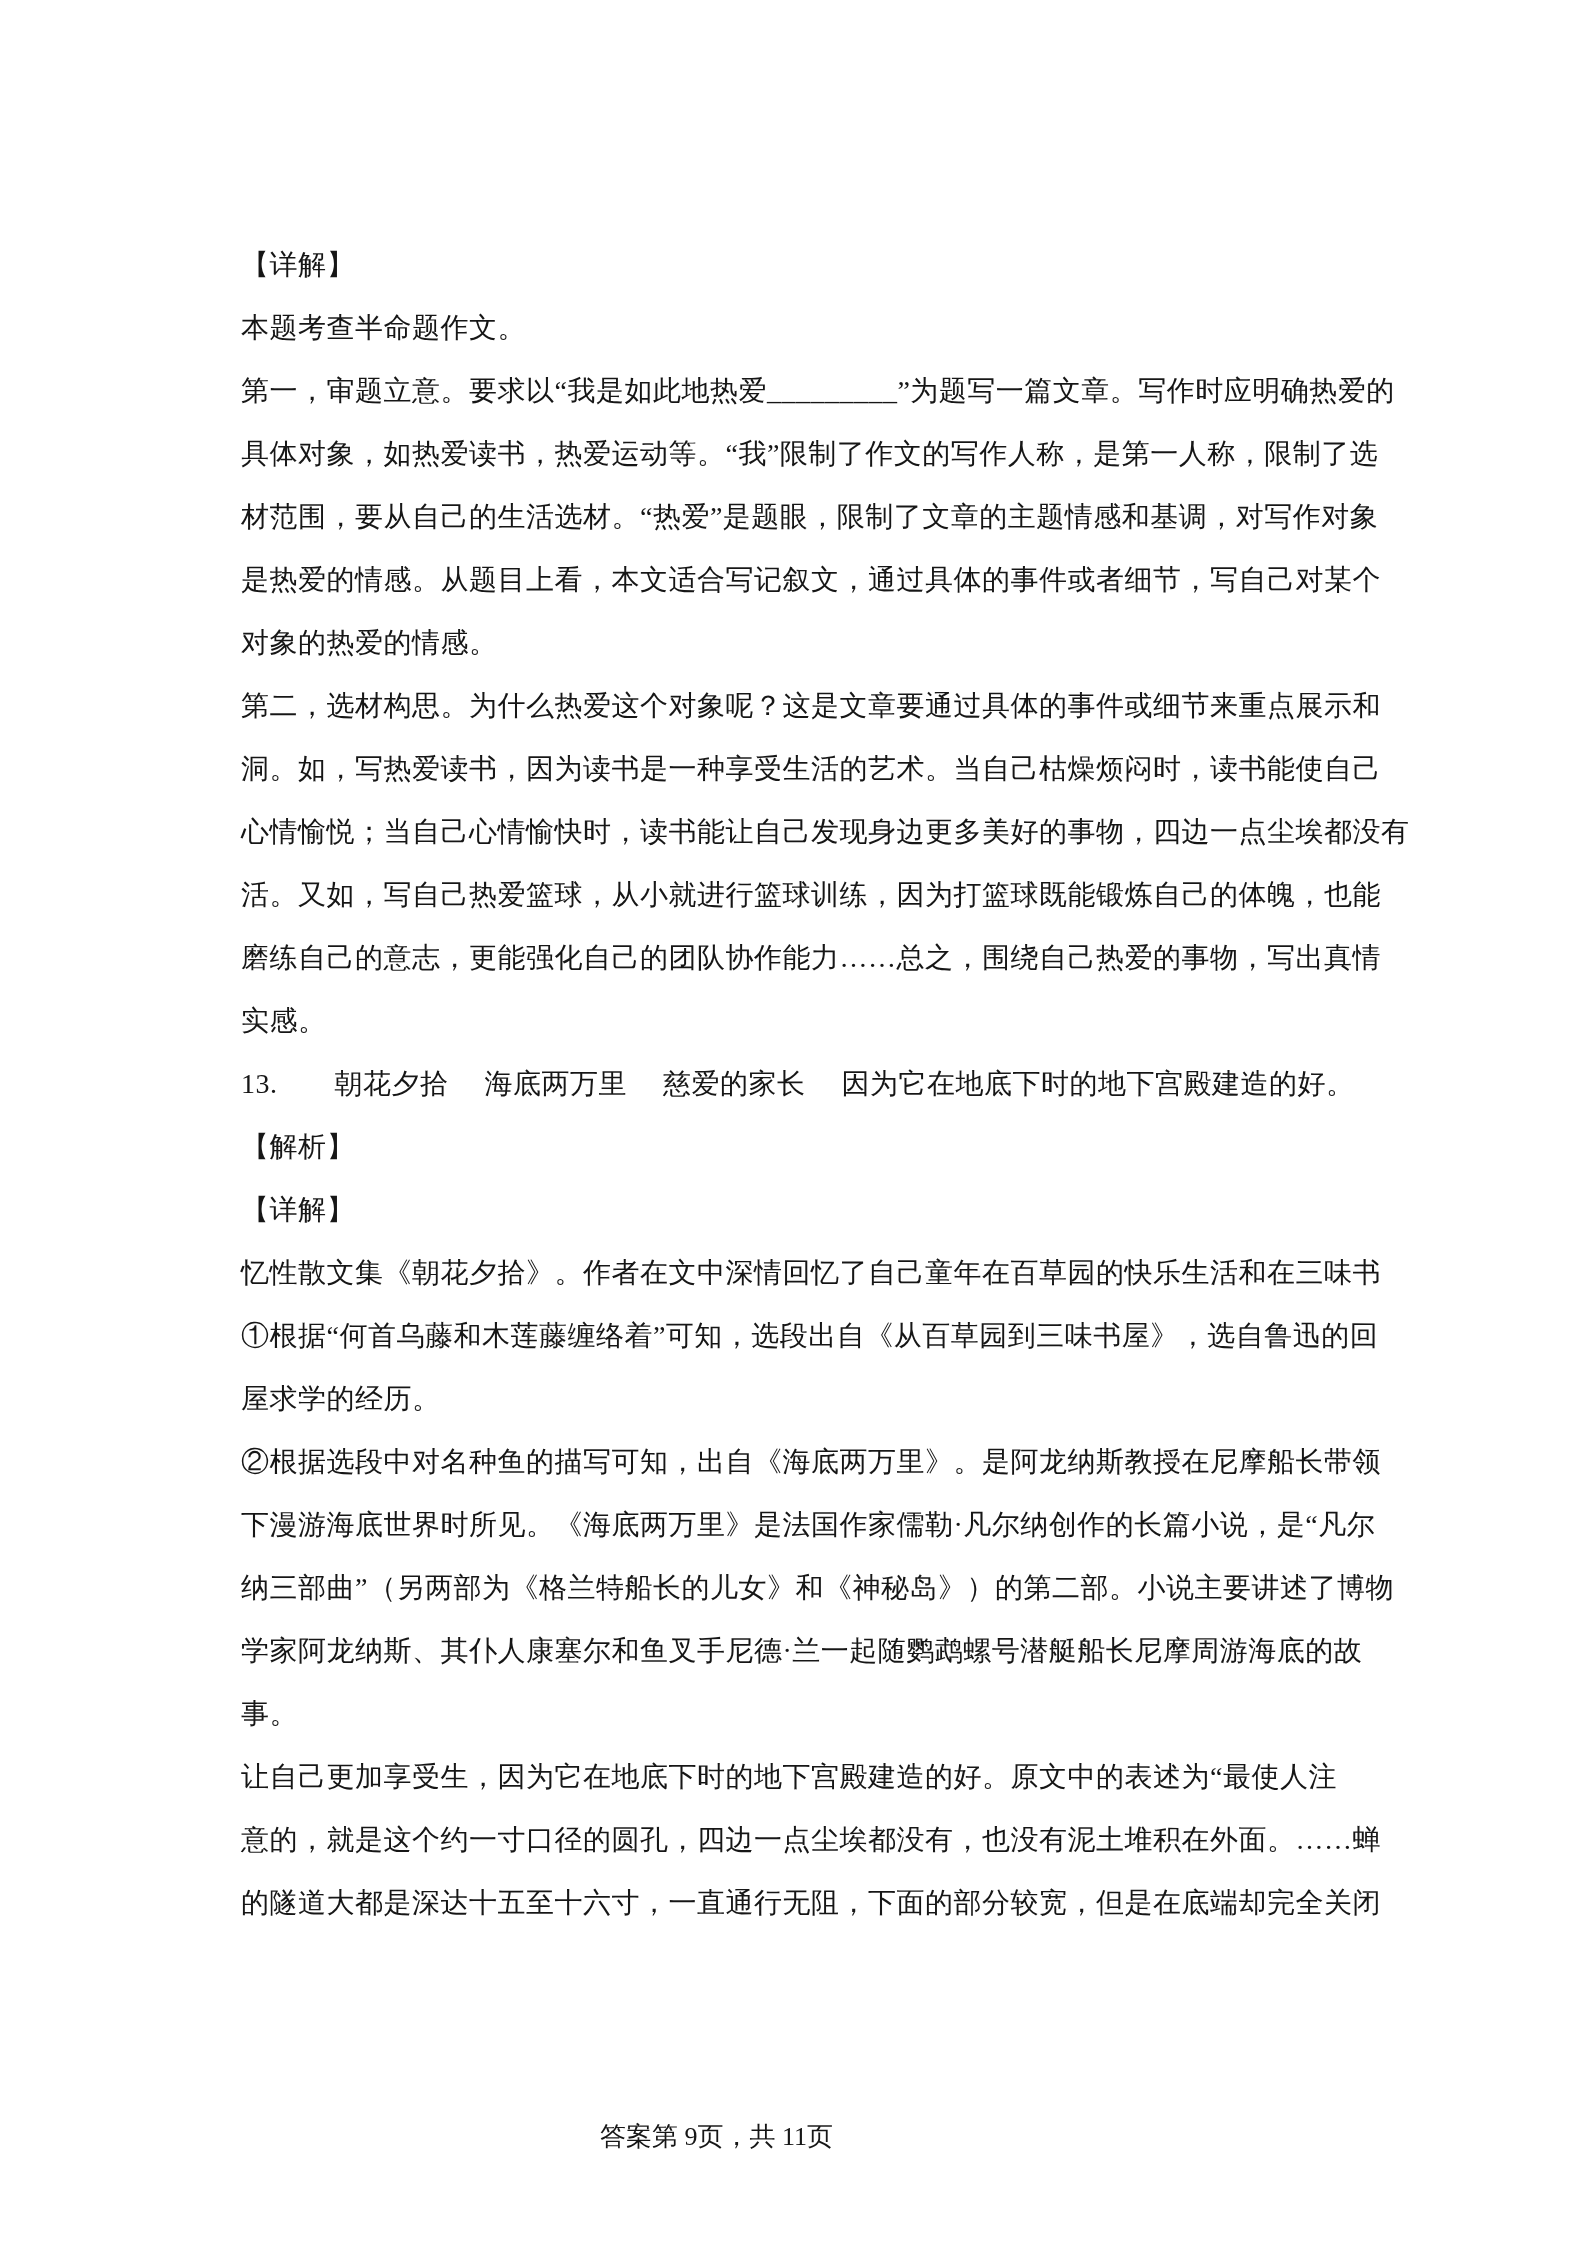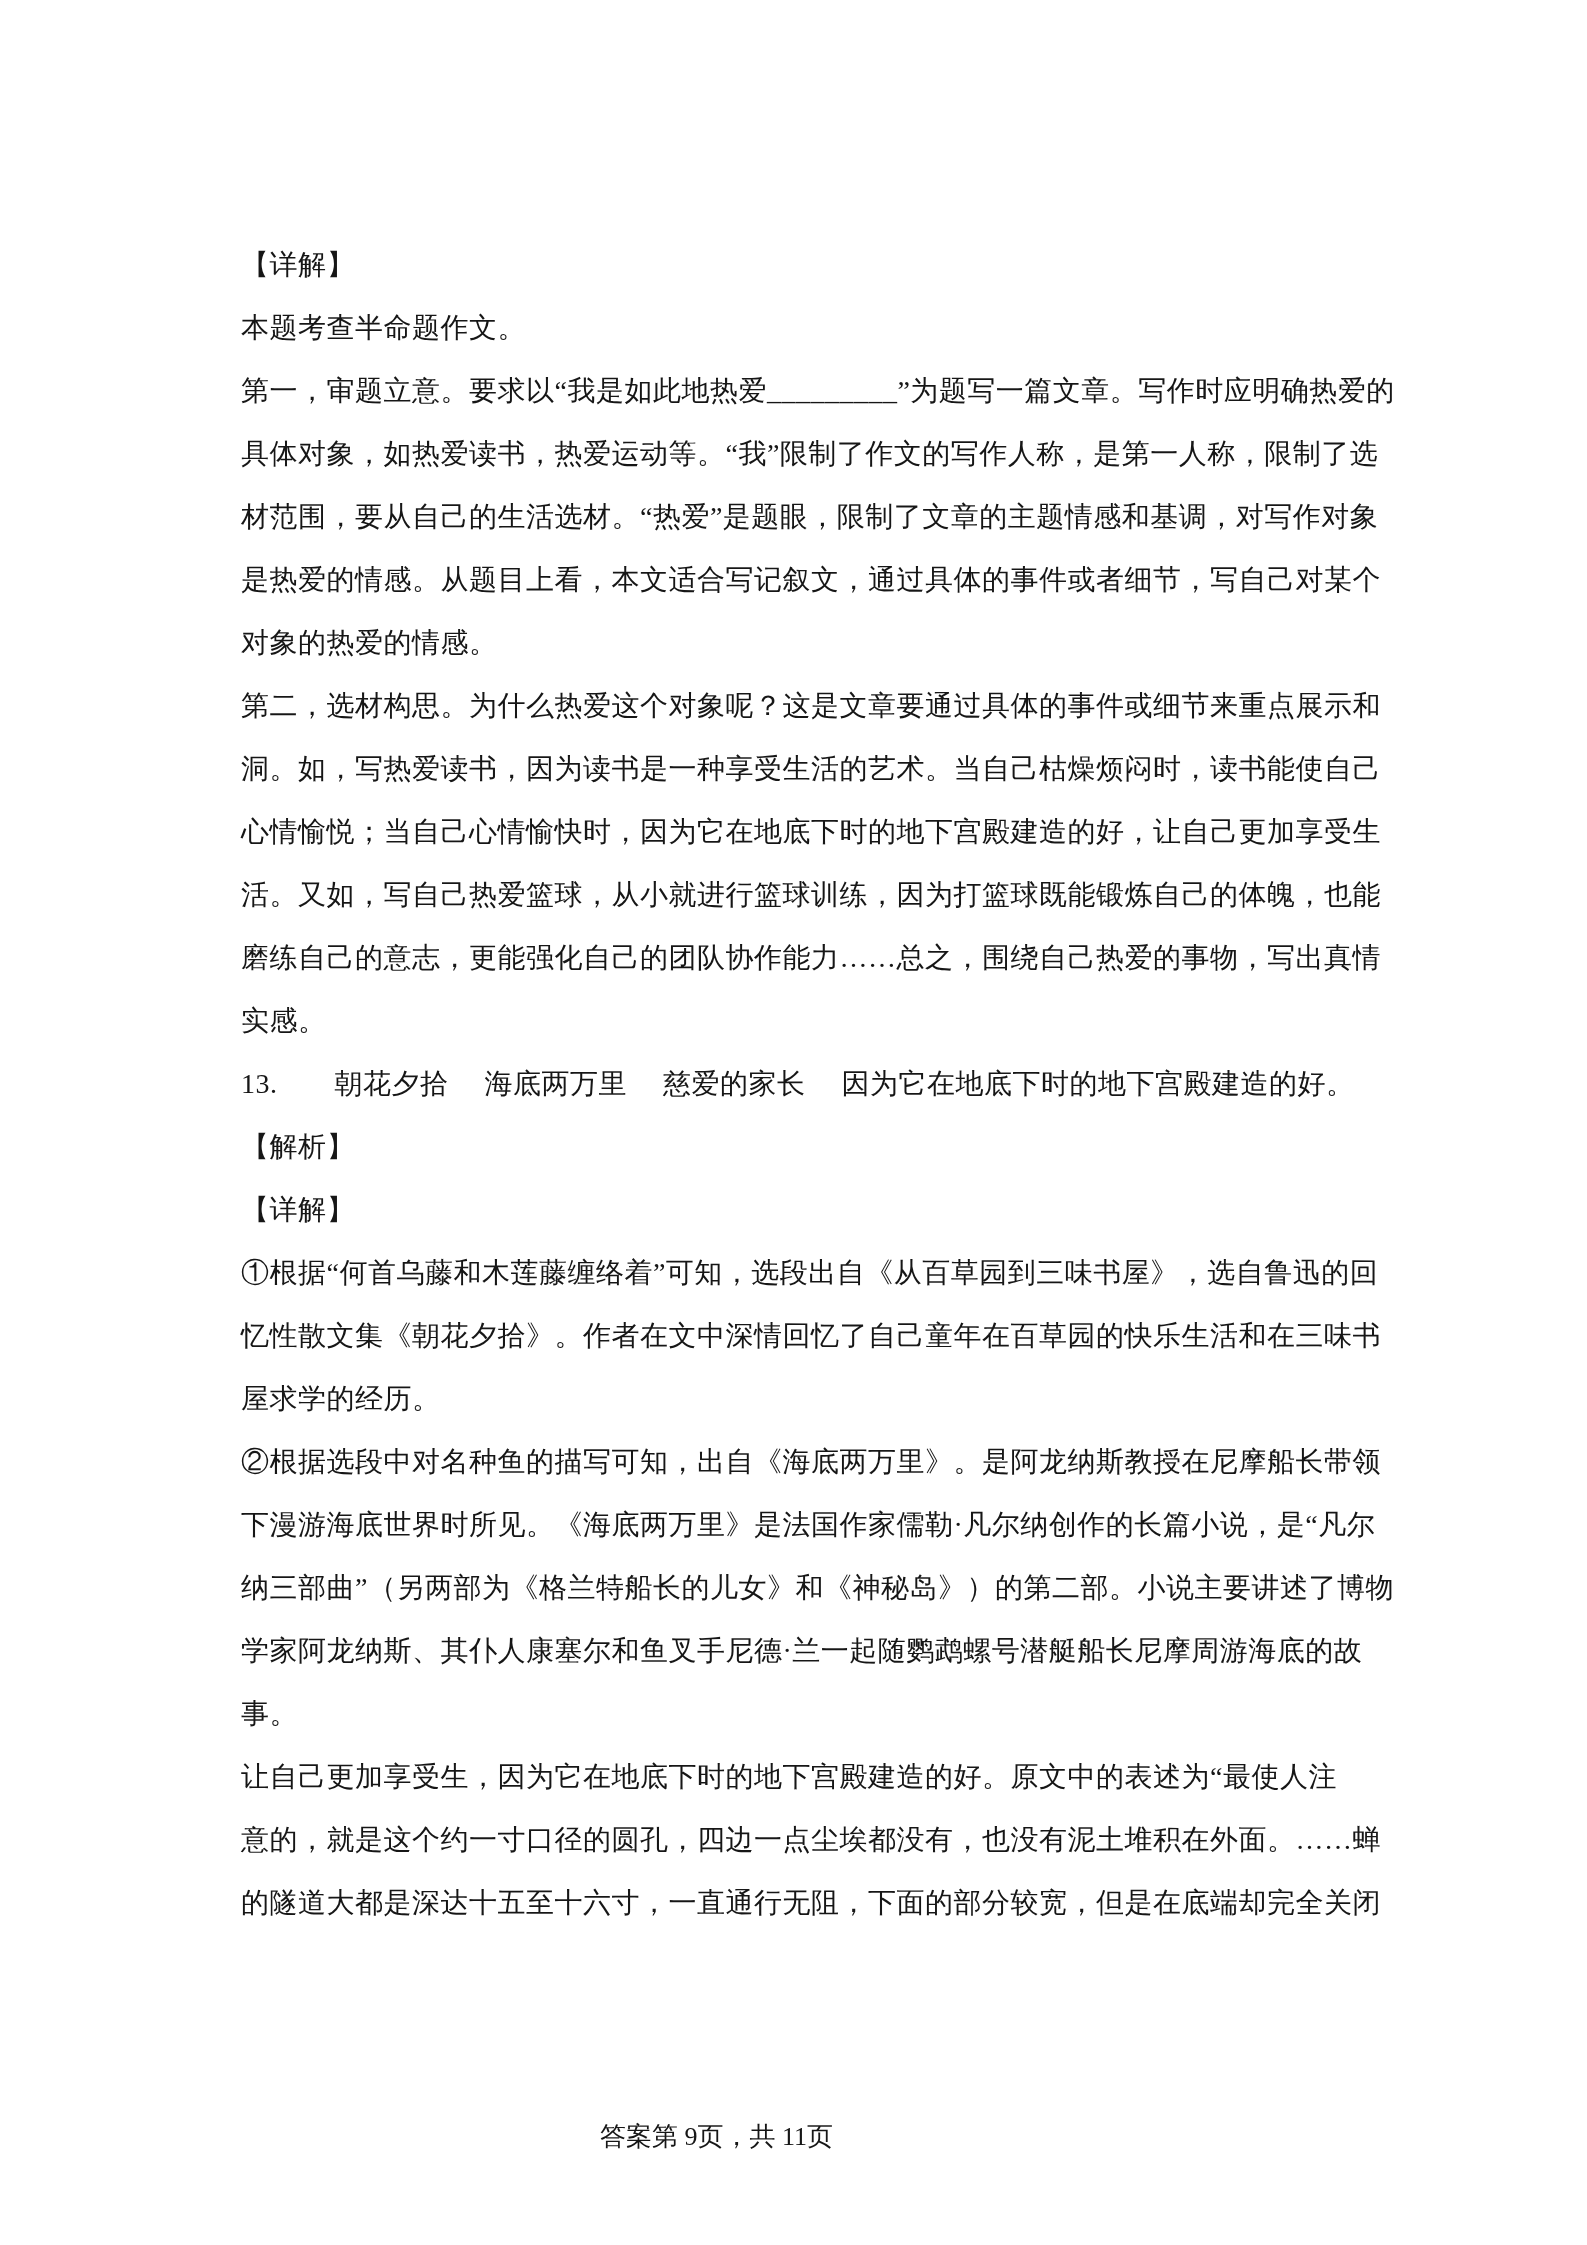--- a/index.html
+++ b/index.html
@@ -55,29 +55,29 @@
   <div class="content">
       <div class="line">【详解】</div>
       <div class="line">本题考查半命题作文。</div>
       <div class="line">第一，审题立意。要求以“我是如此地热爱_________”为题写一篇文章。写作时应明确热爱的</div>
       <div class="line">具体对象，如热爱读书，热爱运动等。“我”限制了作文的写作人称，是第一人称，限制了选</div>
       <div class="line">材范围，要从自己的生活选材。“热爱”是题眼，限制了文章的主题情感和基调，对写作对象</div>
       <div class="line">是热爱的情感。从题目上看，本文适合写记叙文，通过具体的事件或者细节，写自己对某个</div>
       <div class="line">对象的热爱的情感。</div>
       <div class="line">第二，选材构思。为什么热爱这个对象呢？这是文章要通过具体的事件或细节来重点展示和</div>
       <div class="line">洞。如，写热爱读书，因为读书是一种享受生活的艺术。当自己枯燥烦闷时，读书能使自己</div>
-      <div class="line">心情愉悦；当自己心情愉快时，因为它在地底下时的地下宫殿建造的好，让自己更加享受生</div>
+      <div class="line">心情愉悦；当自己心情愉快时，读书能让自己发现身边更多美好的事物，四边一点尘埃都没有</div>
       <div class="line">活。又如，写自己热爱篮球，从小就进行篮球训练，因为打篮球既能锻炼自己的体魄，也能</div>
       <div class="line">磨练自己的意志，更能强化自己的团队协作能力……总之，围绕自己热爱的事物，写出真情</div>
       <div class="line">实感。</div>
       <div class="line">13.　　朝花夕拾　 海底两万里　 慈爱的家长　 因为它在地底下时的地下宫殿建造的好。</div>
       <div class="line">【解析】</div>
       <div class="line">【详解】</div>
+      <div class="line">忆性散文集《朝花夕拾》。作者在文中深情回忆了自己童年在百草园的快乐生活和在三味书</div>
       <div class="line">①根据“何首乌藤和木莲藤缠络着”可知，选段出自《从百草园到三味书屋》，选自鲁迅的回</div>
-      <div class="line">忆性散文集《朝花夕拾》。作者在文中深情回忆了自己童年在百草园的快乐生活和在三味书</div>
       <div class="line">屋求学的经历。</div>
       <div class="line">②根据选段中对名种鱼的描写可知，出自《海底两万里》。是阿龙纳斯教授在尼摩船长带领</div>
       <div class="line">下漫游海底世界时所见。《海底两万里》是法国作家儒勒·凡尔纳创作的长篇小说，是“凡尔</div>
       <div class="line">纳三部曲”（另两部为《格兰特船长的儿女》和《神秘岛》）的第二部。小说主要讲述了博物</div>
       <div class="line">学家阿龙纳斯、其仆人康塞尔和鱼叉手尼德·兰一起随鹦鹉螺号潜艇船长尼摩周游海底的故</div>
       <div class="line">事。</div>
       <div class="line">让自己更加享受生，因为它在地底下时的地下宫殿建造的好。原文中的表述为“最使人注</div>
       <div class="line">意的，就是这个约一寸口径的圆孔，四边一点尘埃都没有，也没有泥土堆积在外面。……蝉</div>
       <div class="line">的隧道大都是深达十五至十六寸，一直通行无阻，下面的部分较宽，但是在底端却完全关闭</div>
     </div>

